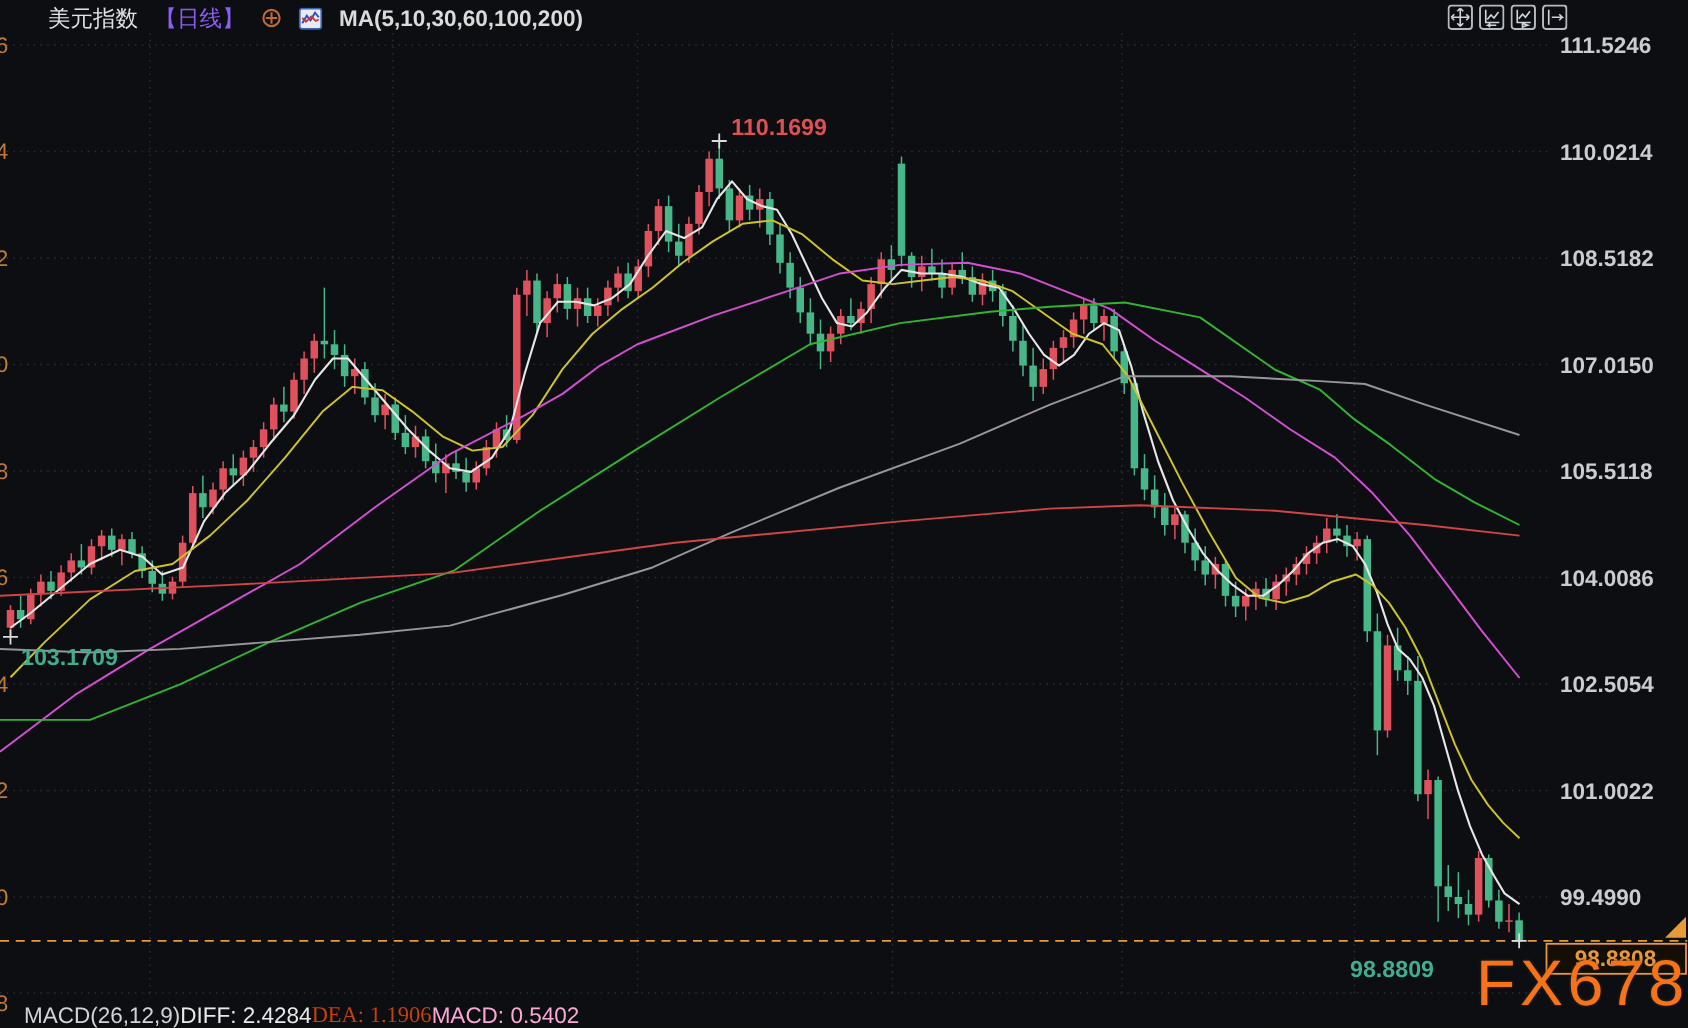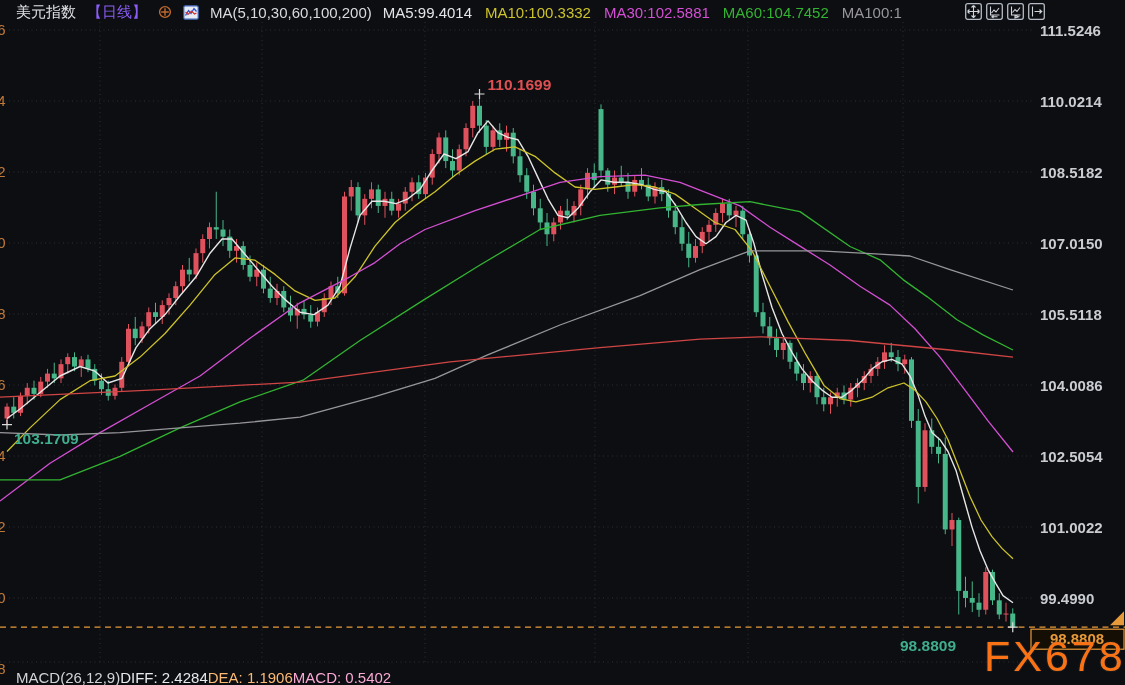--- a/index.html
+++ b/index.html
@@ -1,24 +1,24 @@
 <!DOCTYPE html>
 <html><head>
 <meta charset="utf-8">
 <style>
   html,body{margin:0;padding:0;background:#0d0e11;}
   body{width:1125px;height:685px;overflow:hidden;position:relative;
        font-family:"Liberation Sans","DejaVu Sans",sans-serif;}
   #stage{position:absolute;inset:0;}
   #chart{position:absolute;left:0;top:0;}
   .hdr{position:absolute;left:0;top:0;right:0;height:24px;display:flex;align-items:center;
-       padding-left:16px;gap:11px;font-size:15px;white-space:nowrap;z-index:4;}
+       padding-left:32px;gap:11px;font-size:15px;white-space:nowrap;z-index:4;}
   .hdr .sym{color:#dfe1e4;}
   .hdr .per{color:#8b5cf6;}
-  .hdr .map{color:#d9dadc;}
+  .hdr .map{color:#d9dadc;font-weight:bold;}
   .hdr .ico{display:inline-flex;align-items:center;}
   #maVals{display:flex;gap:13px;}
   #toolbar{position:absolute;top:3px;right:80px;display:flex;gap:4px;z-index:4;}
   #toolbar .tico{cursor:pointer;}
   #macdRow{position:absolute;left:16px;top:669px;display:flex;font-size:15px;z-index:4;}
   #watermark{position:absolute;left:984px;top:632px;font-size:43px;letter-spacing:3px;
        color:#f97316;z-index:5;text-shadow:0 0 2px #3a3a3a;}
   text{font-family:"Liberation Sans","DejaVu Sans",sans-serif;}
 </style>
 </head>
@@ -402,27 +402,20 @@
       </svg>
     </span>
     <span class="ico">
       <svg width="16" height="15" viewBox="0 0 16 15">
         <rect x="0.8" y="0.8" width="14.4" height="13.4" rx="1.5" fill="#e7ecf4" stroke="#3b62b5" stroke-width="1.2"></rect>
         <path d="M2.5 10.5 L5.5 5.5 L8 8.5 L11 3.5 L13.5 6.5" fill="none" stroke="#2b4fd0" stroke-width="1.3"></path>
         <path d="M2.5 7 L5 9.5 L8.5 6 L11.5 9 L13.5 8" fill="none" stroke="#d03333" stroke-width="1.2"></path>
       </svg>
     </span>
     <span class="map">MA(5,10,30,60,100,200)</span>
-    <span id="maVals">
-        <span style="color: rgb(228, 229, 231);">MA5:99.4014</span>
-        <span style="color: rgb(205, 195, 43);">MA10:100.3332</span>
-        <span style="color: rgb(212, 79, 212);">MA30:102.5881</span>
-        <span style="color: rgb(50, 180, 50);">MA60:104.7452</span>
-        <span style="color: rgb(151, 151, 155);">MA100:1</span>
-      </span>
   </div>
 
   <div id="toolbar">
       <svg width="17" height="17" class="tico">
         <rect x="0.7" y="0.7" width="15.6" height="15.6" rx="2" fill="none" stroke="#b5bac4" stroke-width="1.3"></rect>
         <path d="M8.5 2.5 V14.5 M2.5 8.5 H14.5 M8.5 2.5 l-2 2 m2 -2 l2 2 M8.5 14.5 l-2 -2 m2 2 l2 -2 M2.5 8.5 l2 -2 m-2 2 l2 2 M14.5 8.5 l-2 -2 m2 2 l-2 2" fill="none" stroke="#cfd3da" stroke-width="1.1"></path>
       </svg>
       <svg width="17" height="17" class="tico">
         <rect x="0.7" y="0.7" width="15.6" height="15.6" rx="2" fill="none" stroke="#b5bac4" stroke-width="1.3"></rect>
         <path d="M4.5 3.5 V12 H13.5 M5.5 10 l2.5-3 2 2 3-4 M11.5 13.8 H6 l1.5 -1.2 m-1.5 1.2 l1.5 1.2" fill="none" stroke="#cfd3da" stroke-width="1.1"></path>
@@ -433,18 +426,18 @@
       </svg>
       <svg width="17" height="17" class="tico">
         <rect x="0.7" y="0.7" width="15.6" height="15.6" rx="2" fill="none" stroke="#b5bac4" stroke-width="1.3"></rect>
         <path d="M4.5 3.5 V13.5 M6.5 8.5 H13.5 l-2 -2 m2 2 l-2 2" fill="none" stroke="#cfd3da" stroke-width="1.1"></path>
       </svg>
     </div>
 
   <div id="macdRow">
     <span style="color:#d2d3d6">MACD(26,12,9)</span>
     <span style="color: rgb(232, 233, 235);">DIFF: 2.4284</span>
-    <span style="color: #fdba74;">DEA: 1.1906</span>
+    <span style="color: #c2410c; font-family: Liberation Serif, serif;">DEA: 1.1906</span>
     <span style="color: #f9a8d4;">MACD: 0.5402</span>
   </div>
 
   <div id="watermark">FX678</div>
 </div>
 
 </body></html>

